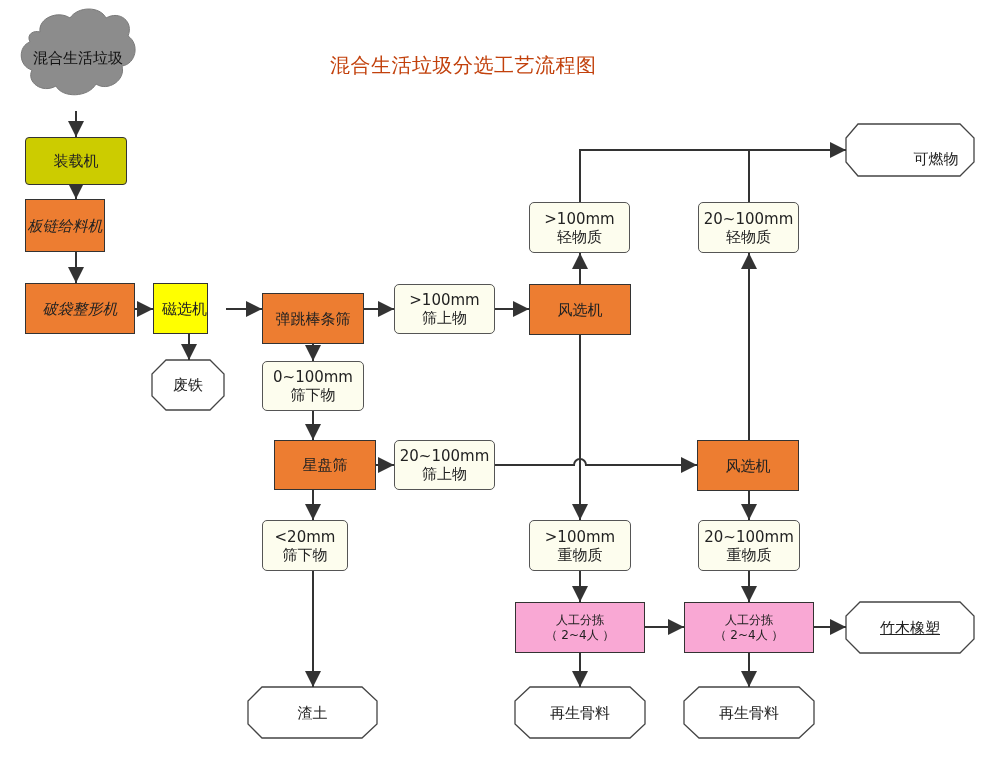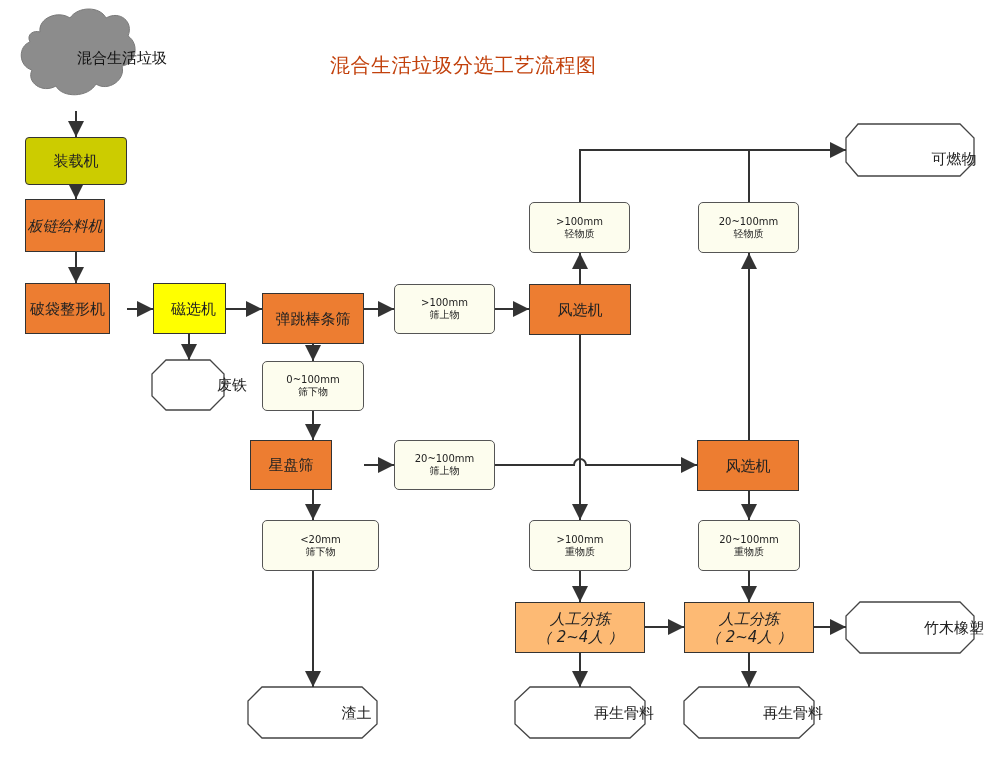--- a/index.html
+++ b/index.html
@@ -6,24 +6,24 @@
     body { width: 1000px; height: 763px; position: relative; overflow: hidden;
            font-family: "DejaVu Sans", "Liberation Sans", sans-serif; color: #222; }
     #canvas { position: absolute; left: 0; top: 0; }
     .title { position: absolute; left: 330px; top: 52px; font-size: 20px; color: #c2410c; letter-spacing: 0.5px; }
     .node { position: absolute; box-sizing: border-box; display: flex; align-items: center; justify-content: center;
             text-align: center; line-height: 1.2; }
     .proc { border: 1.5px solid #333; font-size: 15px; }
     .orange { background: #ED7D31; }
     .olive { background: #CCCC00; border-radius: 4px; }
     .yellow { background: #FFFF00; }
-    .green { background: #fdba74; font-size: 15px; font-style: italic; }
-    .note { background: #FDFDEE; border: 1.3px solid #555; border-radius: 5px; font-size: 10px; flex-direction: column; }
+    .green { background: #f9a8d4; font-size: 12px; }
+    .note { background: #FDFDEE; border: 1.3px solid #555; border-radius: 5px; font-size: 15px; flex-direction: column; }
     .label { position: absolute; display: flex; align-items: center; justify-content: center; text-align: center;
-             font-size: 15px; line-height: 1.2; margin-left: 44px; }
+             font-size: 15px; line-height: 1.2; }
   </style>
 </head>
 <body>
 
 <svg id="canvas" width="1000" height="763">
   <defs>
     <marker id="arr" viewBox="0 0 10 10" refX="10" refY="5" markerWidth="8" markerHeight="8" orient="auto">
       <path d="M0,0 L10,5 L0,10 z" fill="#333"></path>
     </marker>
   </defs>
@@ -94,25 +94,25 @@
     <line x1="749" y1="653" x2="749" y2="687" marker-end="url(#arr)"></line>
   </g>
 </svg>
 
 <div class="title">混合生活垃圾分选工艺流程图</div>
 
 <div class="label" style="left:32px;top:28px;width:92px;height:60px;font-size:15px;color:#111;">混合生活垃圾</div>
 
 <div class="node proc olive" style="left:25px;top:137px;width:102px;height:48px;">装载机</div>
 <div class="node proc orange" style="left:25px;top:199px;width:80px;height:53px;font-style:italic;">板链给料机</div>
-<div class="node proc orange" style="left:25px;top:283px;width:85px;height:51px;">破袋整形机</div>
-<div class="node proc yellow" style="left:153px;top:283px;width:73px;height:51px;padding-left:8px;">磁选机</div>
+<div class="node proc orange" style="left:25px;top:283px;width:110px;height:51px;font-style:italic;">破袋整形机</div>
+<div class="node proc yellow" style="left:153px;top:283px;width:55px;height:51px;padding-left:8px;">磁选机</div>
 <div class="node proc orange" style="left:262px;top:283px;width:102px;height:51px;margin-top:10px;">弹跳棒条筛</div>
 <div class="node proc orange" style="left:529px;top:284px;width:102px;height:51px;">风选机</div>
-<div class="node proc orange" style="left:250px;top:440px;width:82px;height:50px;">星盘筛</div>
+<div class="node proc orange" style="left:274px;top:440px;width:102px;height:50px;">星盘筛</div>
 <div class="node proc orange" style="left:697px;top:440px;width:102px;height:51px;">风选机</div>
 
 <div class="node proc green" style="left:515px;top:602px;width:130px;height:51px;flex-direction:column;">
   <span>人工分拣</span>
   <span>（ 2~4人 ）</span>
 </div>
 <div class="node proc green" style="left:684px;top:602px;width:130px;height:51px;flex-direction:column;">
   <span>人工分拣</span>
   <span>（ 2~4人 ）</span>
 </div>
@@ -122,21 +122,21 @@
   <span>筛上物</span>
 </div>
 <div class="node note" style="left:262px;top:361px;width:102px;height:50px;">
   <span>0~100mm</span>
   <span>筛下物</span>
 </div>
 <div class="node note" style="left:394px;top:440px;width:101px;height:50px;">
   <span>20~100mm</span>
   <span>筛上物</span>
 </div>
-<div class="node note" style="left:262px;top:520px;width:117px;height:51px;">
+<div class="node note" style="left:262px;top:520px;width:86px;height:51px;">
   <span>&lt;20mm</span>
   <span>筛下物</span>
 </div>
 <div class="node note" style="left:529px;top:202px;width:101px;height:51px;">
   <span>&gt;100mm</span>
   <span>轻物质</span>
 </div>
 <div class="node note" style="left:698px;top:202px;width:101px;height:51px;">
   <span>20~100mm</span>
   <span>轻物质</span>
@@ -144,17 +144,17 @@
 <div class="node note" style="left:529px;top:520px;width:102px;height:51px;">
   <span>&gt;100mm</span>
   <span>重物质</span>
 </div>
 <div class="node note" style="left:698px;top:520px;width:102px;height:51px;">
   <span>20~100mm</span>
   <span>重物质</span>
 </div>
 
 <div class="label" style="left:152px;top:360px;width:72px;height:50px;border-radius:20px;">废铁</div>
-<div class="label" style="left:846px;top:124px;width:128px;height:69px;text-align:right;">可燃物</div>
+<div class="label" style="left:872px;top:124px;width:128px;height:69px;text-align:right;">可燃物</div>
 <div class="label" style="left:248px;top:687px;width:129px;height:51px;border-radius:10px;">渣土</div>
 <div class="label" style="left:515px;top:687px;width:130px;height:51px;">再生骨料</div>
 <div class="label" style="left:684px;top:687px;width:130px;height:51px;">再生骨料</div>
-<div class="label" style="left:846px;top:602px;width:128px;height:51px;">竹木橡塑</div>
+<div class="label" style="left:846px;top:602px;width:128px;height:51px;text-decoration:underline;">竹木橡塑</div>
 
 </body></html>

